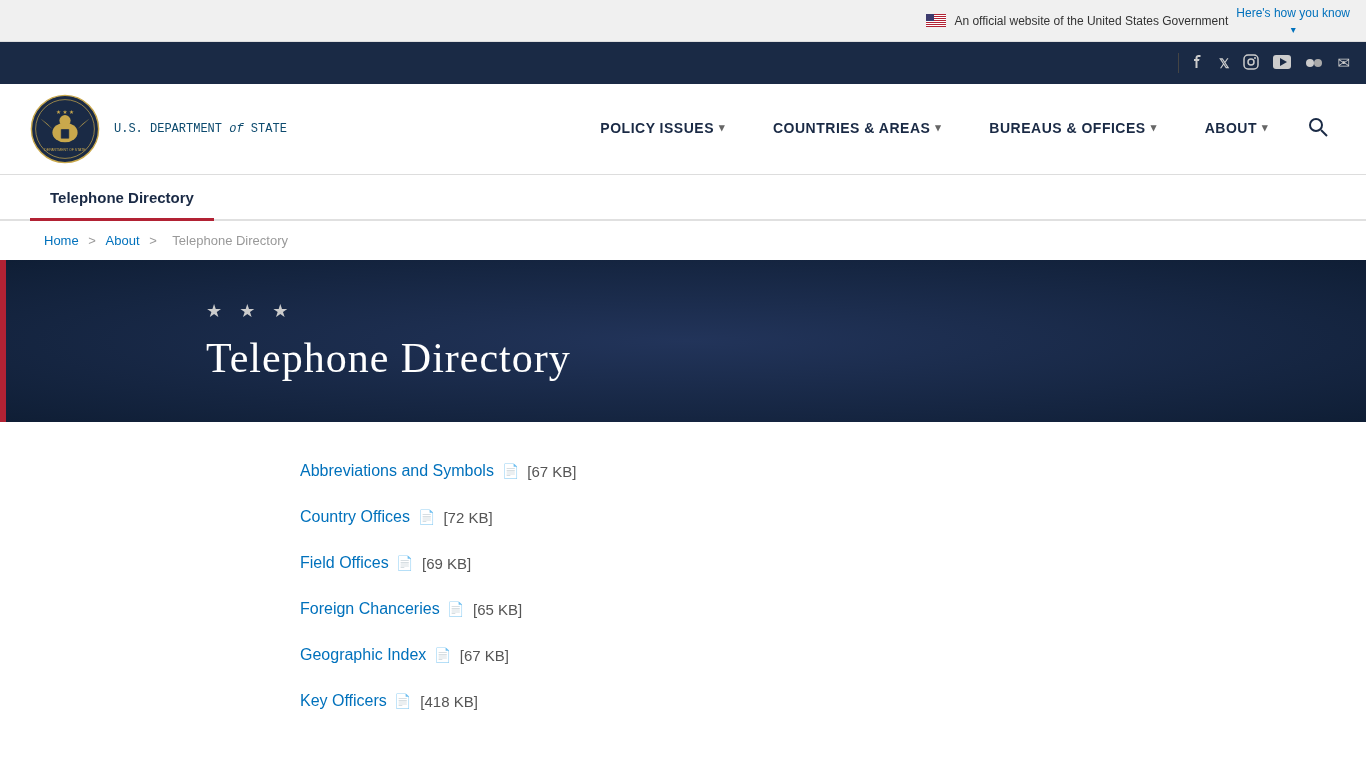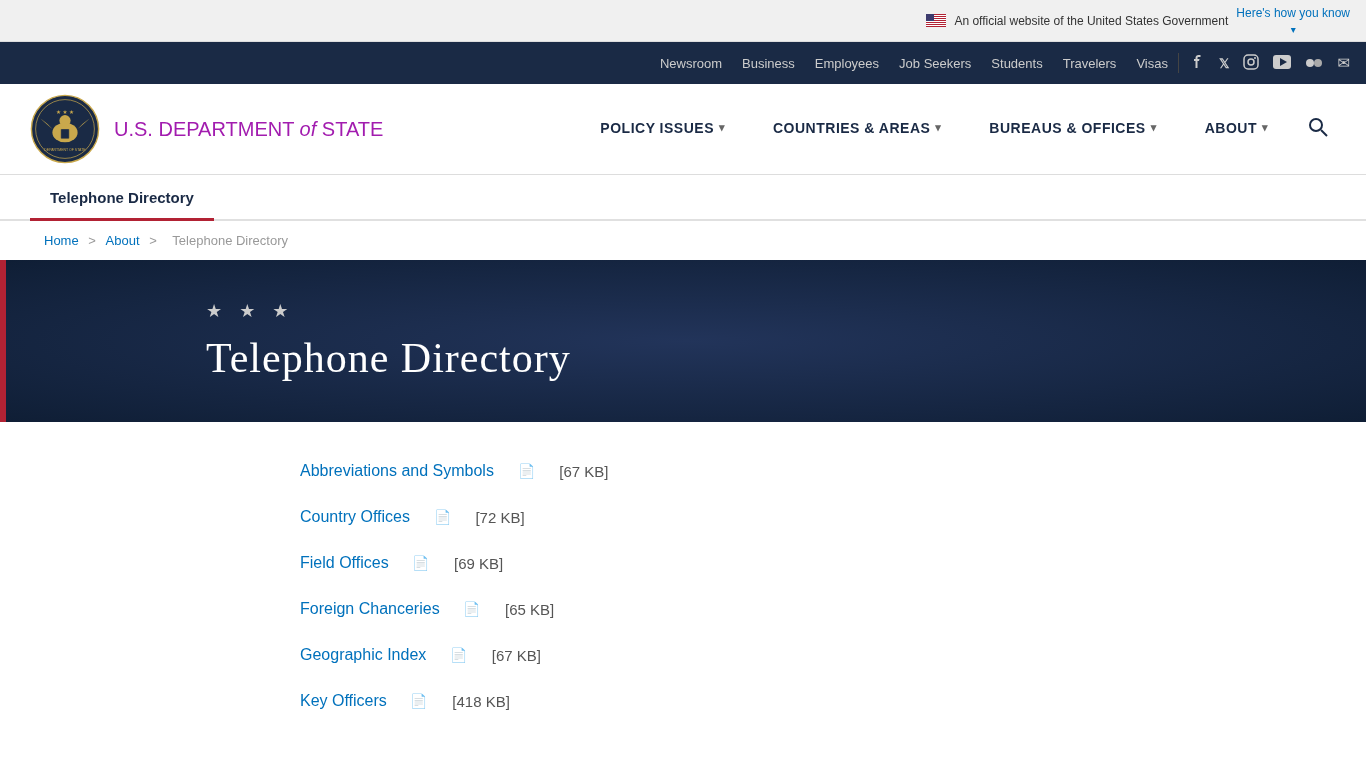--- a/index.html
+++ b/index.html
@@ -83,23 +83,23 @@
     .logo-area {
       display: flex;
       align-items: center;
       gap: 14px;
     }
     .seal {
       width: 70px;
       height: 70px;
     }
     .dept-name {
-      font-size: 20px;
-      color: #a21caf;
-      font-family: Liberation Sans, sans-serif;
+      font-size: 12px;
+      color: #0c4a6e;
+      font-family: Liberation Mono, monospace;
       line-height: 1.2;
     }
     .dept-name em {
       font-style: italic;
     }
     .main-nav {
       display: flex;
       align-items: center;
       gap: 16px;
     }
@@ -194,21 +194,21 @@
     }
 
     
     .content {
       padding: 40px 30px 40px 300px;
       background: #fff;
     }
     .doc-link {
       display: flex;
       align-items: center;
-      gap: 24px;
+      gap: 8px;
       margin-bottom: 28px;
       font-size: 16px;
     }
     .doc-link a {
       color: #0071bc;
       text-decoration: none;
     }
     .pdf-icon {
       color: #c0392b;
       font-size: 14px;
@@ -241,29 +241,20 @@
     <rect width="8" height="7" fill="#3C3B6E"></rect>
   </svg>
   <span>An official website of the United States Government</span>
   <a class="expand-link">
     <span>Here's how you know</span>
     <span class="chevron">▾</span>
   </a>
 </div>
 
 <div class="top-nav">
-  <div class="top-nav-links">
-    <a class="top-nav-links" href="#">Newsroom</a>
-    <a class="top-nav-links" href="#">Business</a>
-    <a class="top-nav-links" href="#" style="color:#ccc">Employees</a>
-    <a class="top-nav-links" href="#">Job Seekers</a>
-    <a class="top-nav-links" href="#">Students</a>
-    <a class="top-nav-links" href="#">Travelers</a>
-    <a class="top-nav-links" href="#">Visas</a>
-  </div>
   <div class="top-nav-divider"></div>
   <div class="social-icons">
     <a class="social-icon" href="#" title="Facebook">
       <svg width="16" height="16" viewBox="0 0 16 16" fill="#ccc">
           <path d="M9.5 3h2V1h-2c-1.7 0-3 1.3-3 3v1H5v2h1.5v7h2V7H10l.5-2H8.5V4c0-.6.4-1 1-1z"></path>
         </svg>
     </a>
     <a class="social-icon" href="#" title="Twitter" style="color:#ccc;font-size:13px;font-weight:bold;text-decoration:none;">𝕏</a>
     <a class="social-icon" href="#" title="Instagram">
       <svg width="16" height="16" viewBox="0 0 16 16" fill="#ccc">

